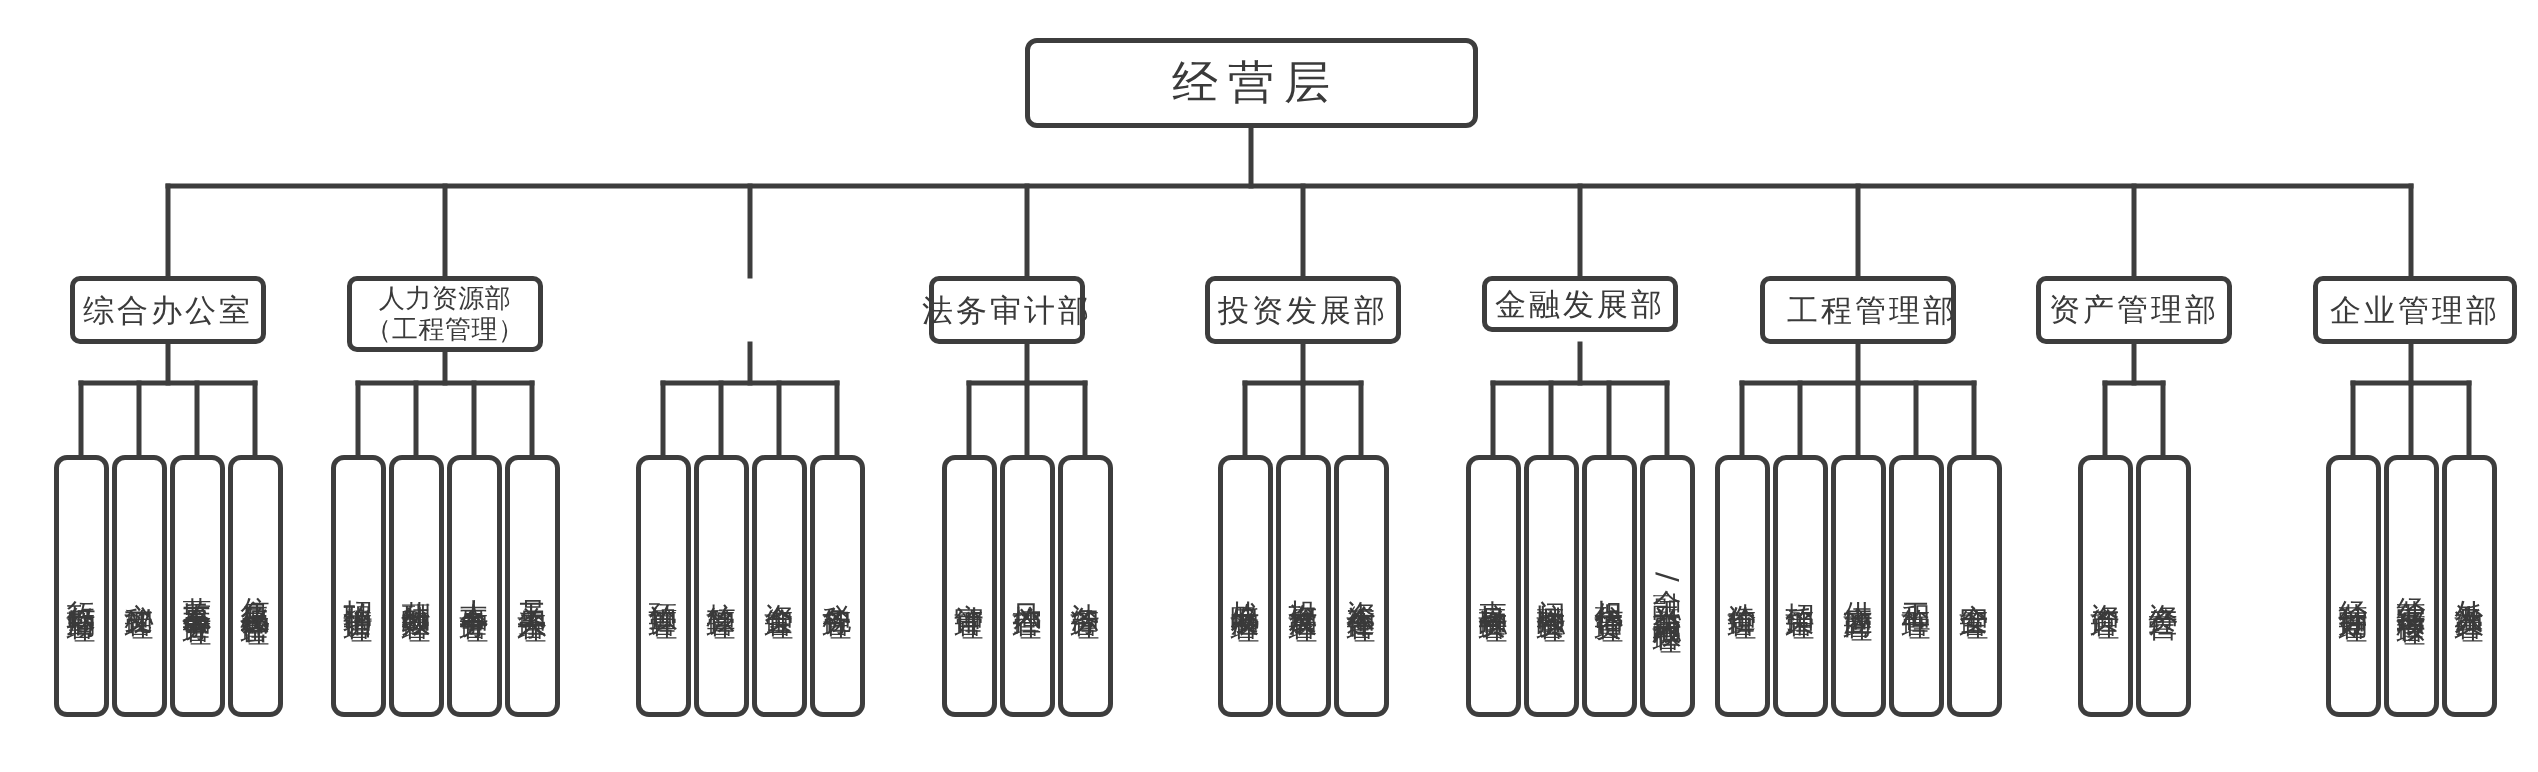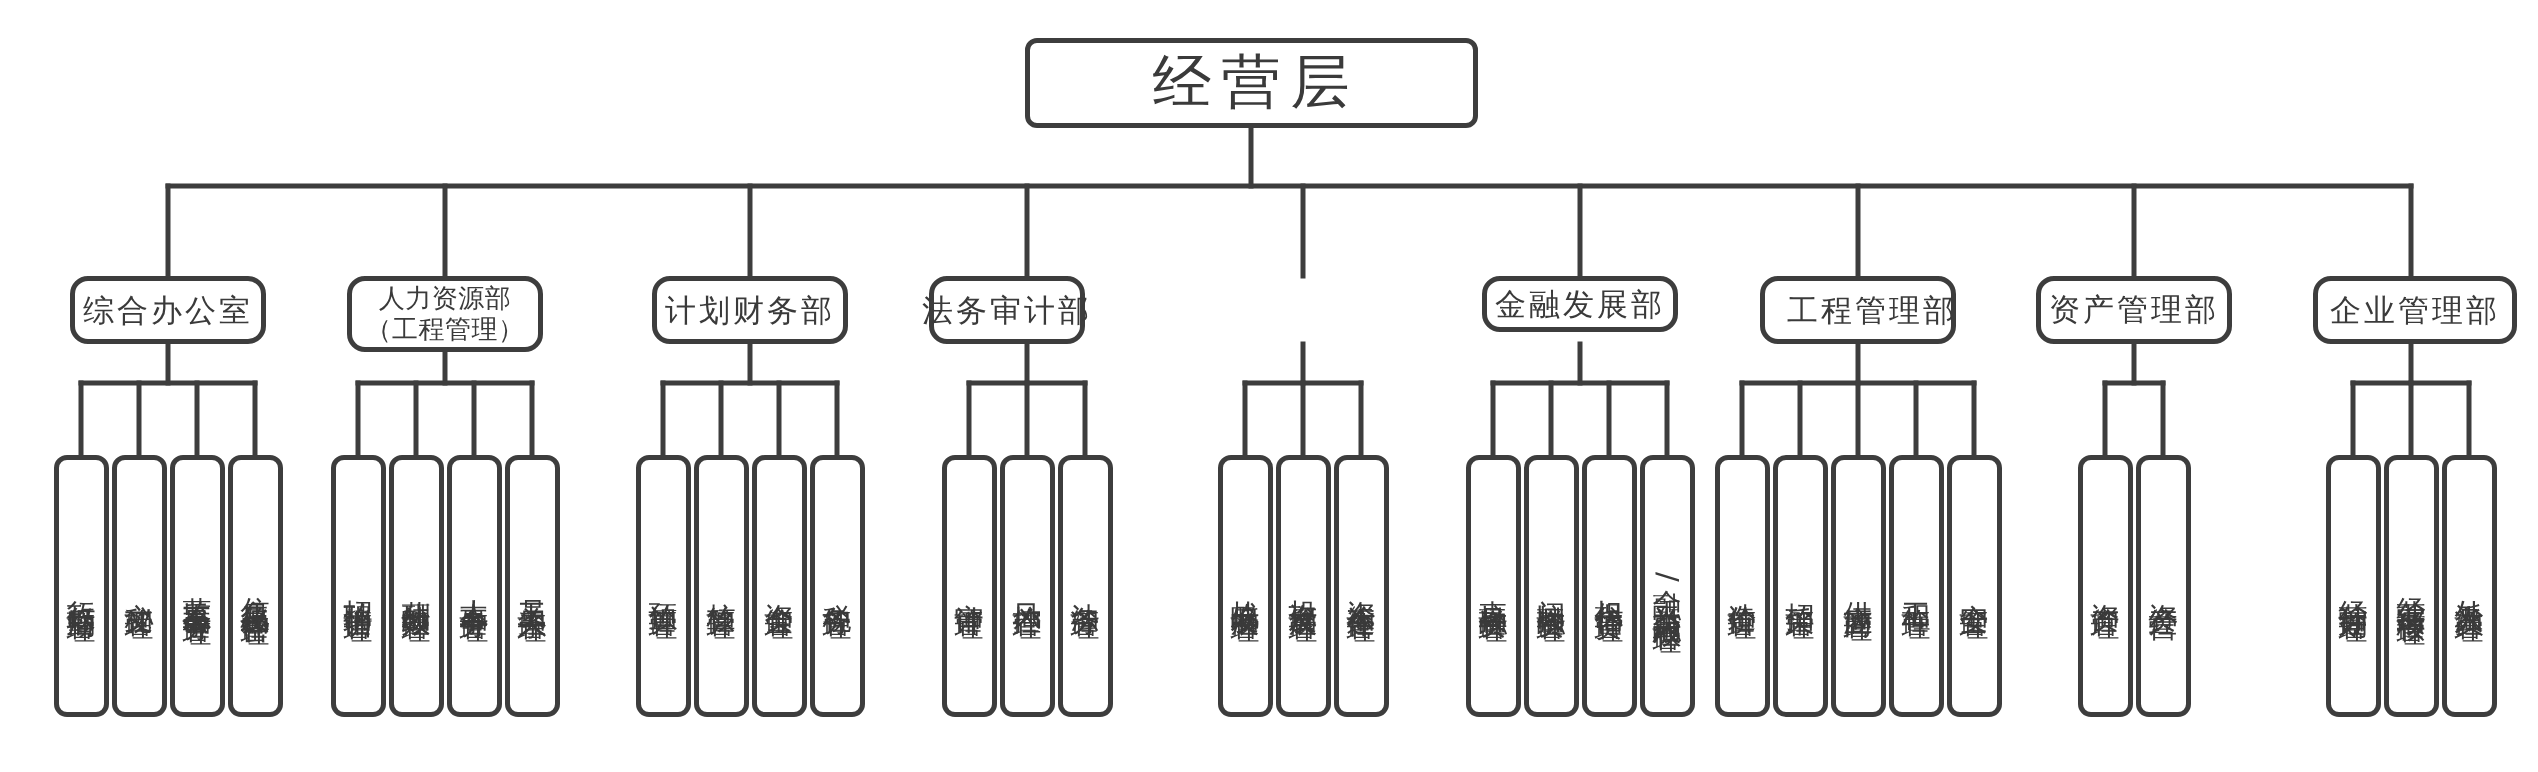--- a/index.html
+++ b/index.html
@@ -18,26 +18,26 @@
     background: var(--fill, #ffffff);
     border: 5px solid var(--border, #3d3d3d);
     color: var(--text, #3a3a3a);
     display: flex;
     align-items: center;
     justify-content: center;
     text-align: center;
   }
   .root-node {
     border-radius: 12px;
-    font-size: 59px;
+    font-size: 46px;
     letter-spacing: 10px;
     text-indent: 10px;
   }
   .dept-node {
-    border-radius: 18px;
+    border-radius: 10px;
     font-size: 31px;
     letter-spacing: 3px;
     flex-direction: column;
     line-height: 1.18;
     white-space: nowrap;
     align-items: center;
   }
   .dept-node.two-line { font-size: 26px; letter-spacing: 0.5px; }
   .child-node {
     border-radius: 13px;
@@ -145,23 +145,20 @@
     </div>
     <div class="node child-node" style="left: 388.5px; top: 455px; width: 55px; height: 262px;">
       <span>薪酬绩效管理</span>
     </div>
     <div class="node child-node" style="left: 446.5px; top: 455px; width: 55px; height: 262px;">
       <span>人事事务管理</span>
     </div>
     <div class="node child-node" style="left: 504.5px; top: 455px; width: 55px; height: 262px;">
       <span>员工关系管理</span>
     </div>
-    <div class="node dept-node" style="left: 652px; top: 276px; width: 196px; height: 68px;">
-      <span>计划财务部</span>
-    </div>
     <div class="node child-node" style="left: 635.5px; top: 455px; width: 55px; height: 262px;">
       <span>预算管理</span>
     </div>
     <div class="node child-node" style="left: 693.5px; top: 455px; width: 55px; height: 262px;">
       <span>核算管理</span>
     </div>
     <div class="node child-node" style="left: 751.5px; top: 455px; width: 55px; height: 262px;">
       <span>资金管理</span>
     </div>
     <div class="node child-node" style="left: 809.5px; top: 455px; width: 55px; height: 262px;">
@@ -171,20 +168,23 @@
       <span>法务审计部</span>
     </div>
     <div class="node child-node" style="left: 941.5px; top: 455px; width: 55px; height: 262px;">
       <span>审计管理</span>
     </div>
     <div class="node child-node" style="left: 999.5px; top: 455px; width: 55px; height: 262px;">
       <span>风控管理</span>
     </div>
     <div class="node child-node" style="left: 1057.5px; top: 455px; width: 55px; height: 262px;">
       <span>法务管理</span>
+    </div>
+    <div class="node dept-node" style="left: 1205px; top: 276px; width: 196px; height: 68px;">
+      <span>投资发展部</span>
     </div>
     <div class="node child-node" style="left: 1217.5px; top: 455px; width: 55px; height: 262px;">
       <span>战略发展管理</span>
     </div>
     <div class="node child-node" style="left: 1275.5px; top: 455px; width: 55px; height: 262px;">
       <span>投资发展管理</span>
     </div>
     <div class="node child-node" style="left: 1333.5px; top: 455px; width: 55px; height: 262px;">
       <span>资本运作管理</span>
     </div>

